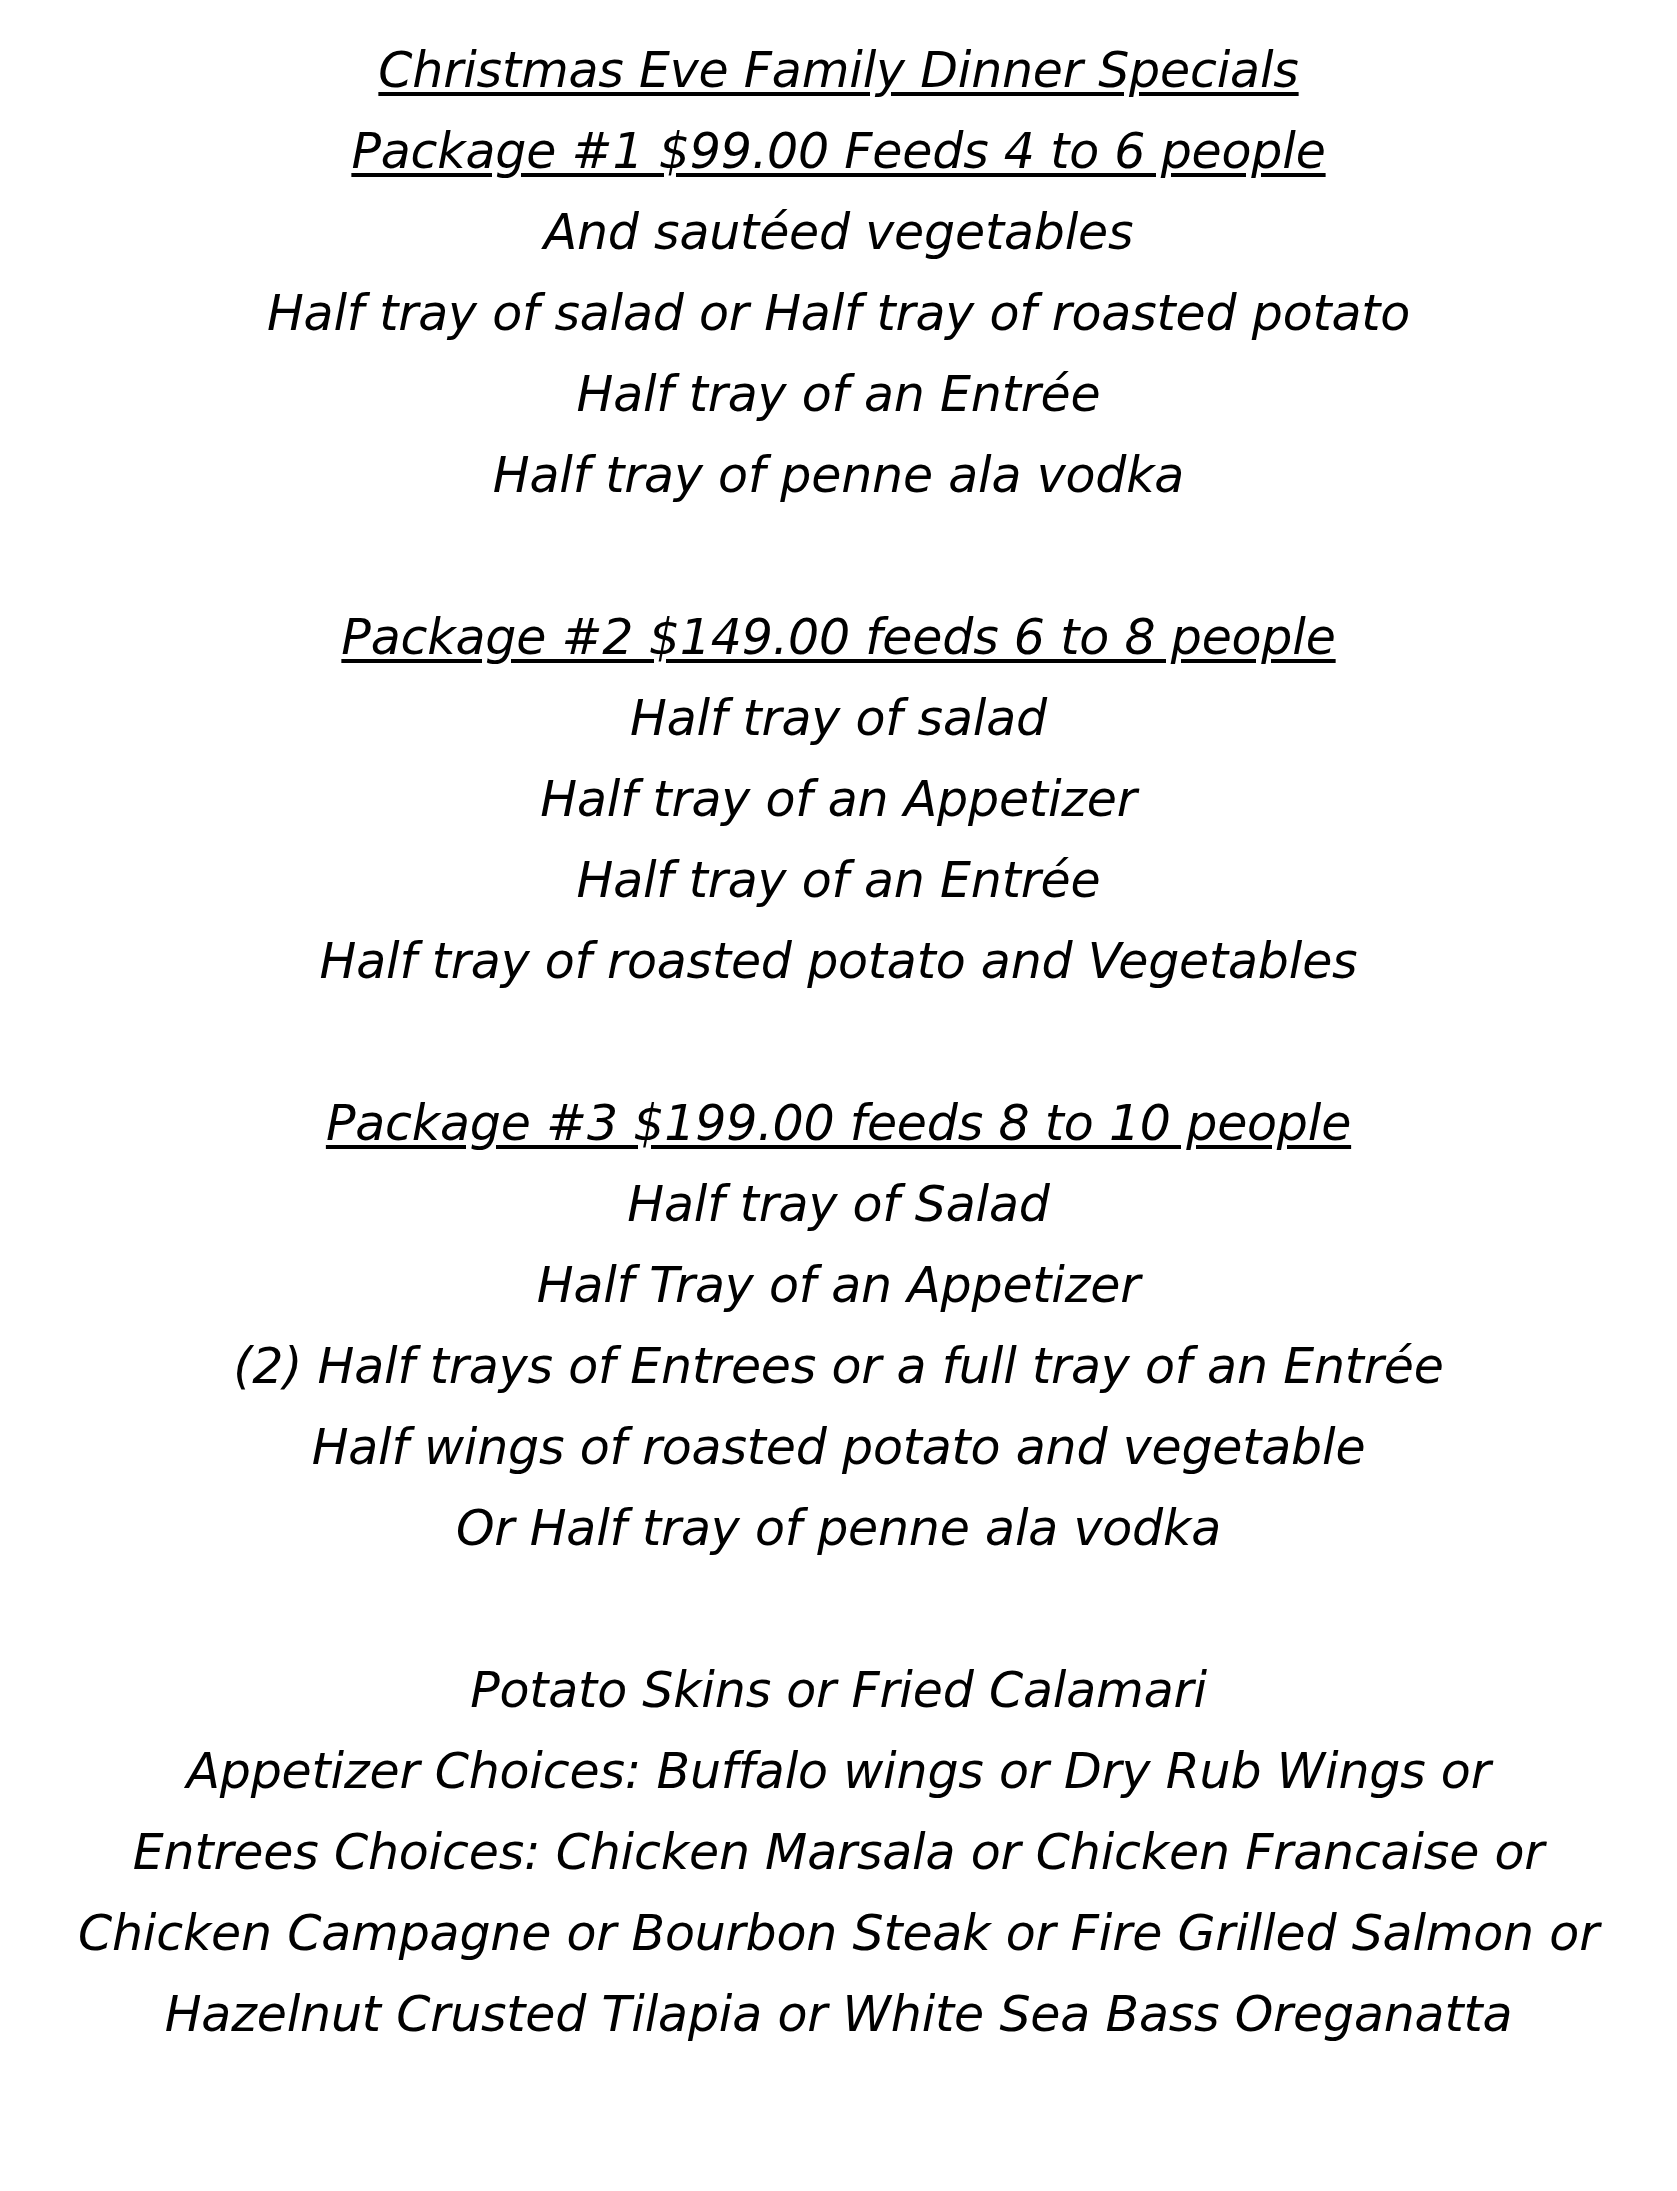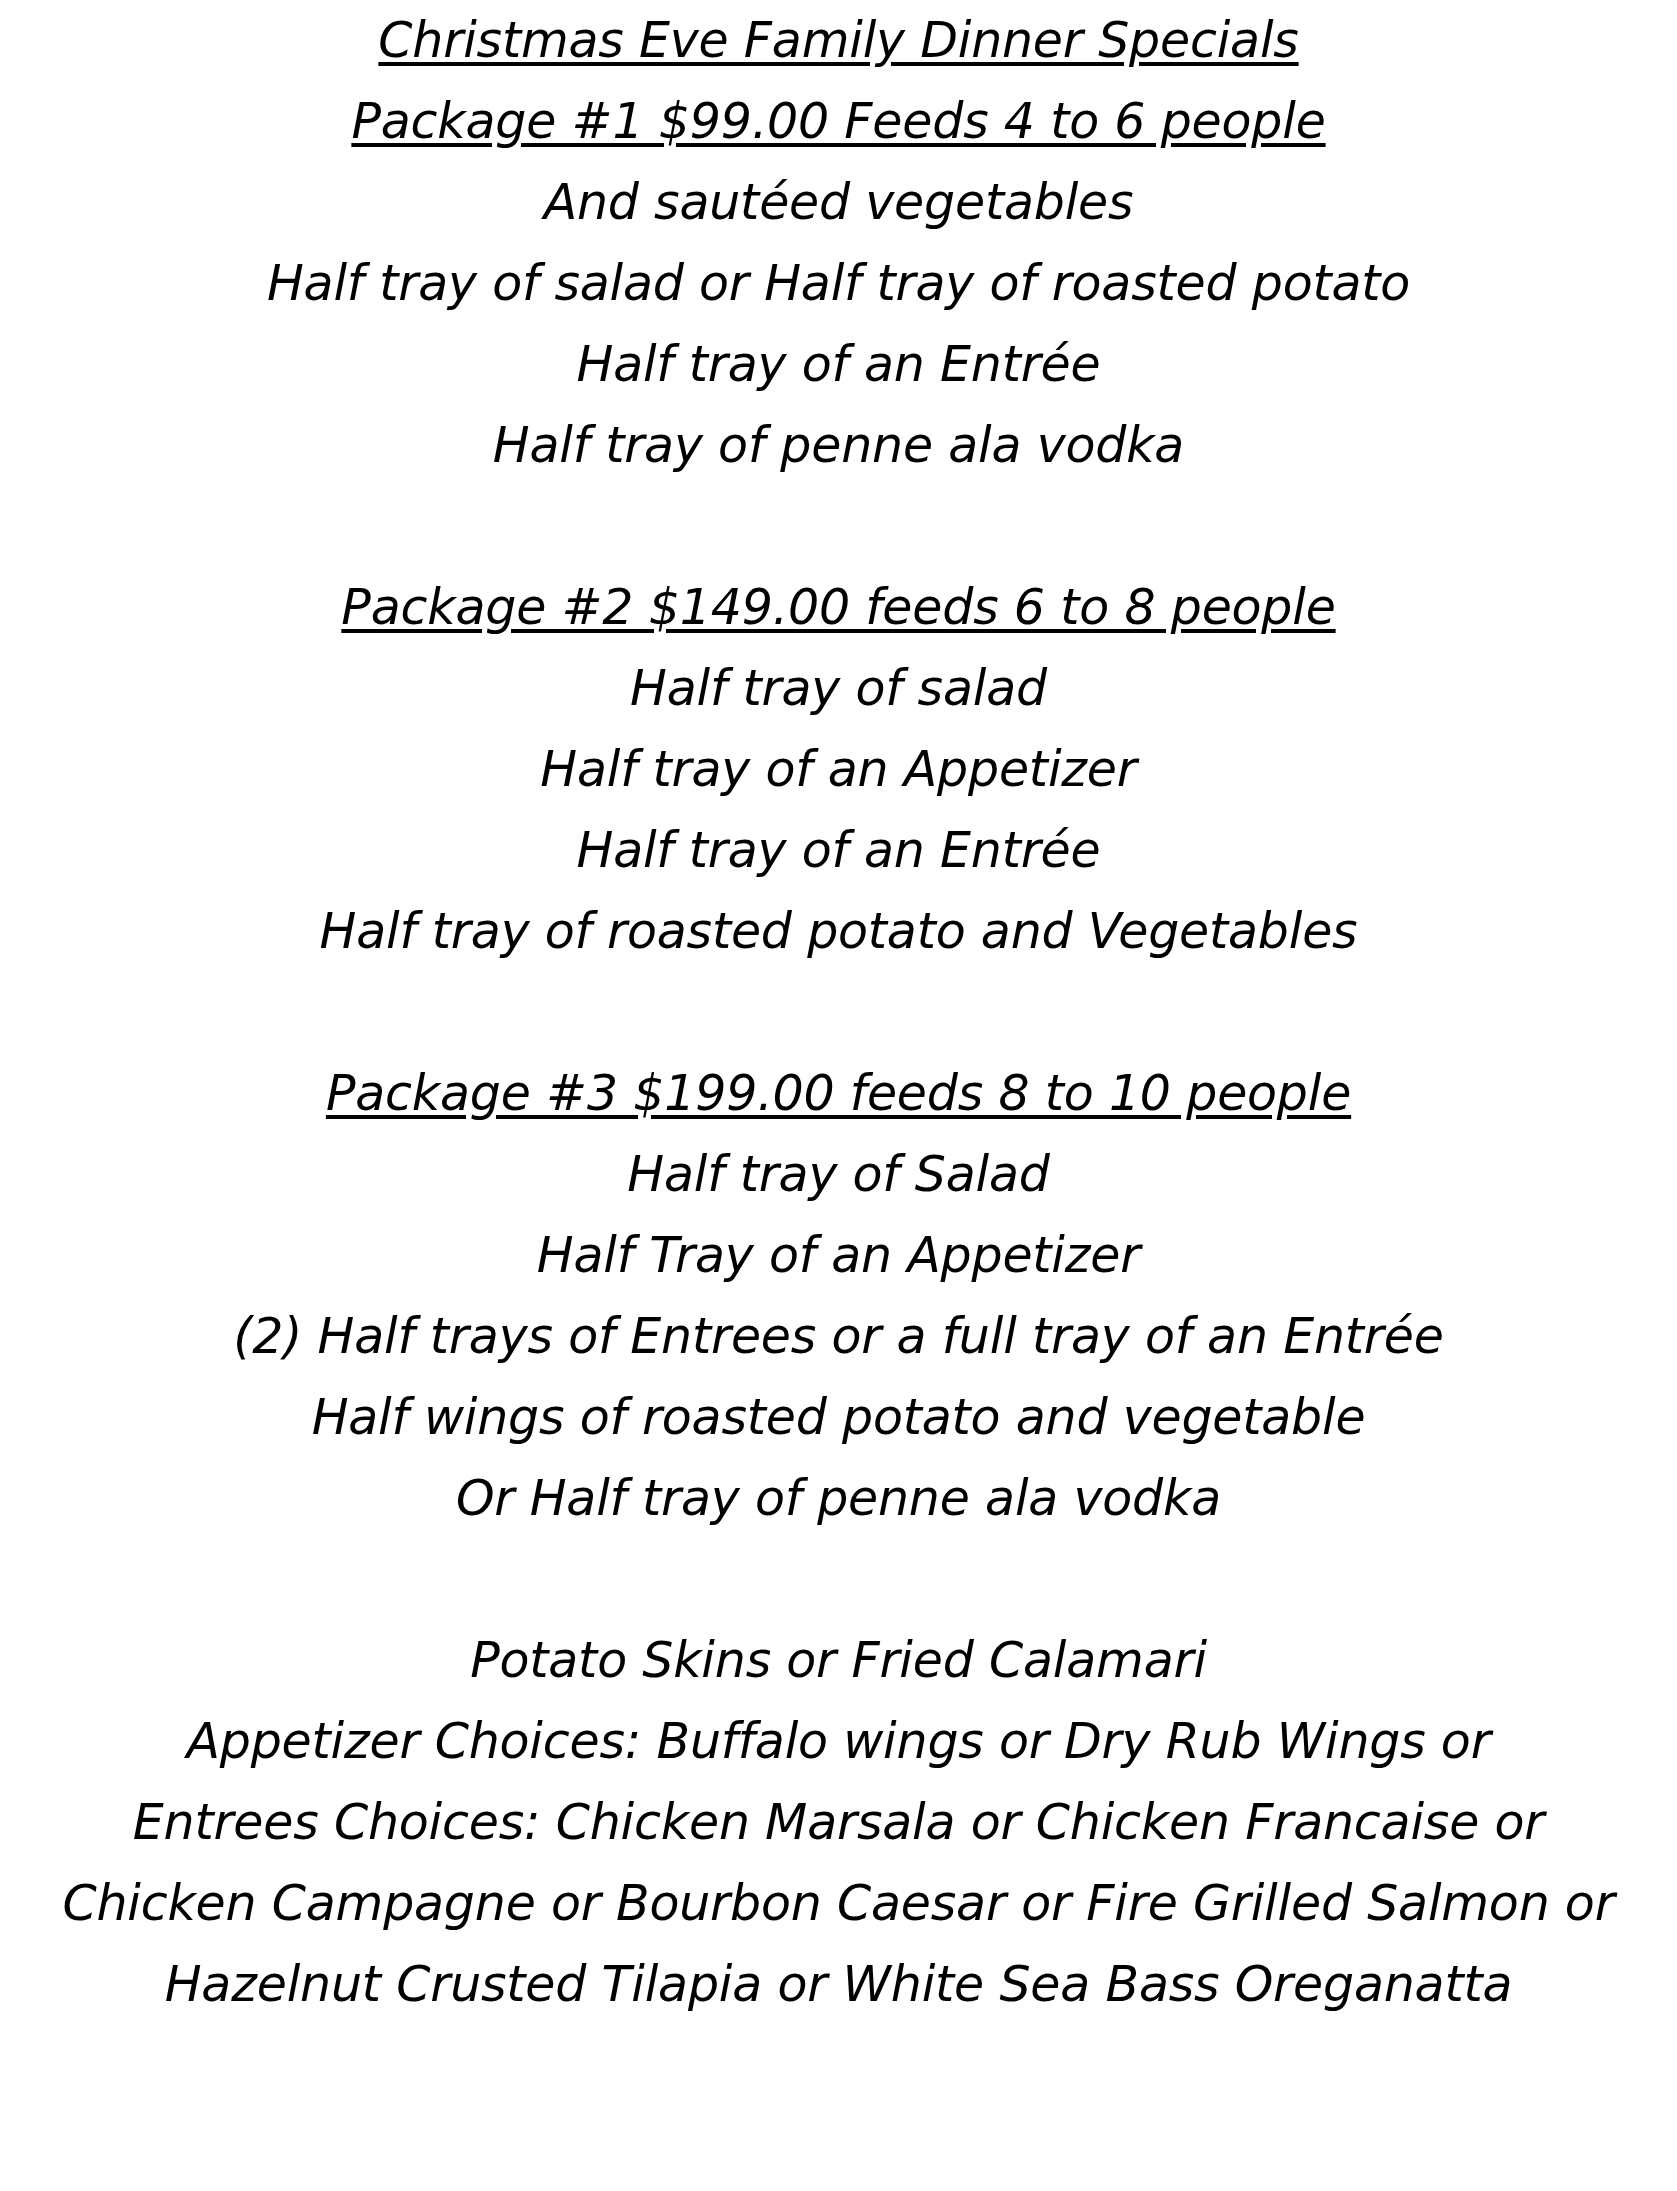--- a/index.html
+++ b/index.html
@@ -11,21 +11,21 @@
     width: 1677px;
     height: 2192px;
     font-family: "DejaVu Sans", sans-serif;
     color: #000000;
     overflow: hidden;
   }
   .page {
     width: 1677px;
     height: 2192px;
     box-sizing: border-box;
-    padding: 0 60px 0 60px;
+    padding: 30px 60px 0 60px;
     display: block;
   }
   .line {
     text-align: center;
     font-style: italic;
     font-size: 49px;
     line-height: 81px;
     white-space: nowrap;
     letter-spacing: -0.2px;
   }
@@ -65,17 +65,17 @@
   <div class="line">Half Tray of an Appetizer</div>
   <div class="line">(2) Half trays of Entrees or a full tray of an Entrée</div>
   <div class="line">Half wings of roasted potato and vegetable</div>
   <div class="line">Or Half tray of penne ala vodka</div>
 
   <div class="gap"></div>
 
   <div class="line">Potato Skins or Fried Calamari</div>
   <div class="line">Appetizer Choices: Buffalo wings or Dry Rub Wings or</div>
   <div class="line">Entrees Choices: Chicken Marsala or Chicken Francaise or</div>
-  <div class="line">Chicken Campagne or Bourbon Caesar or Fire Grilled Salmon or</div>
+  <div class="line">Chicken Campagne or Bourbon Steak or Fire Grilled Salmon or</div>
   <div class="line">Hazelnut Crusted Tilapia or White Sea Bass Oreganatta</div>
 
 </div>
 
 
 </body></html>

